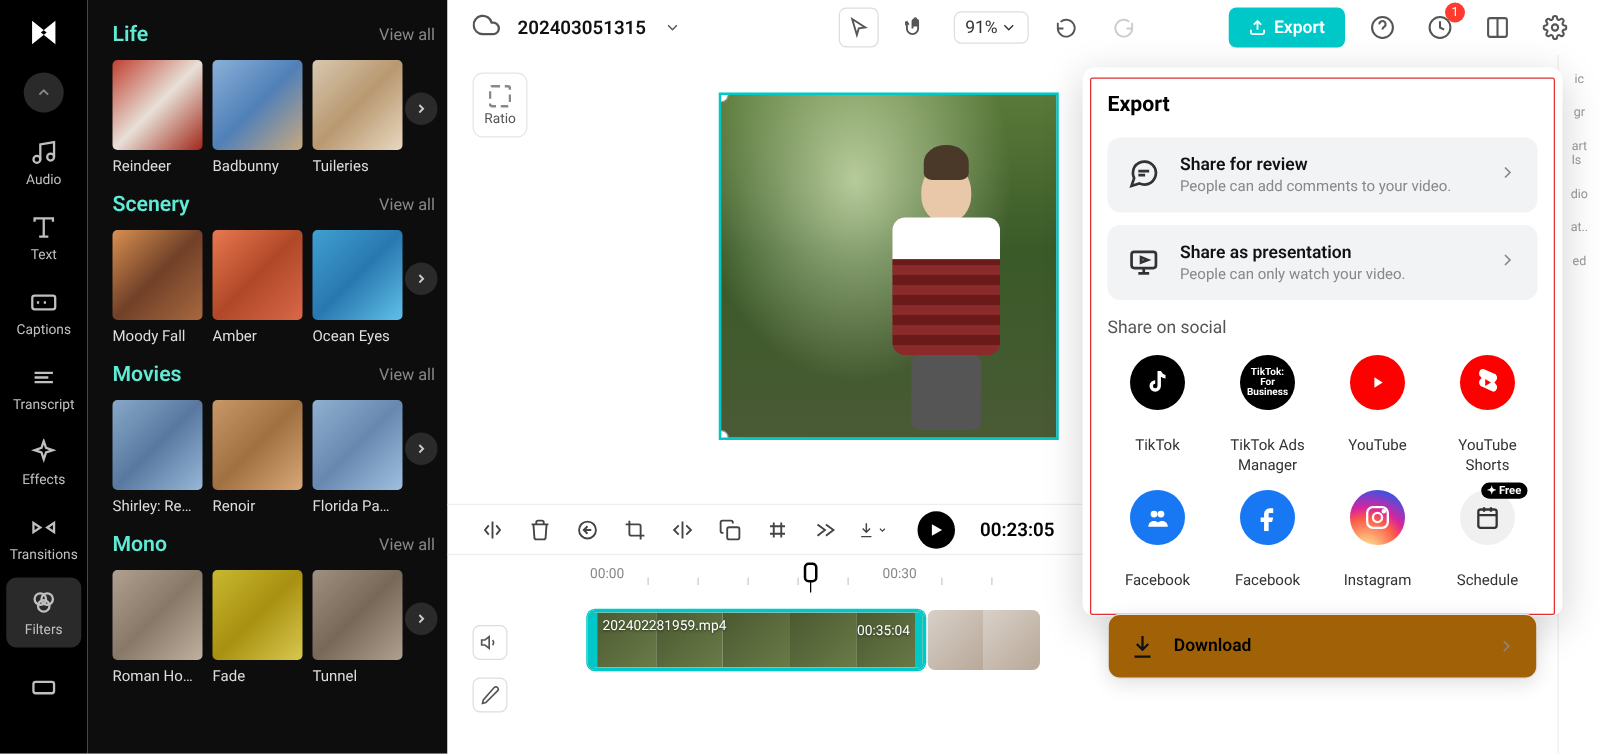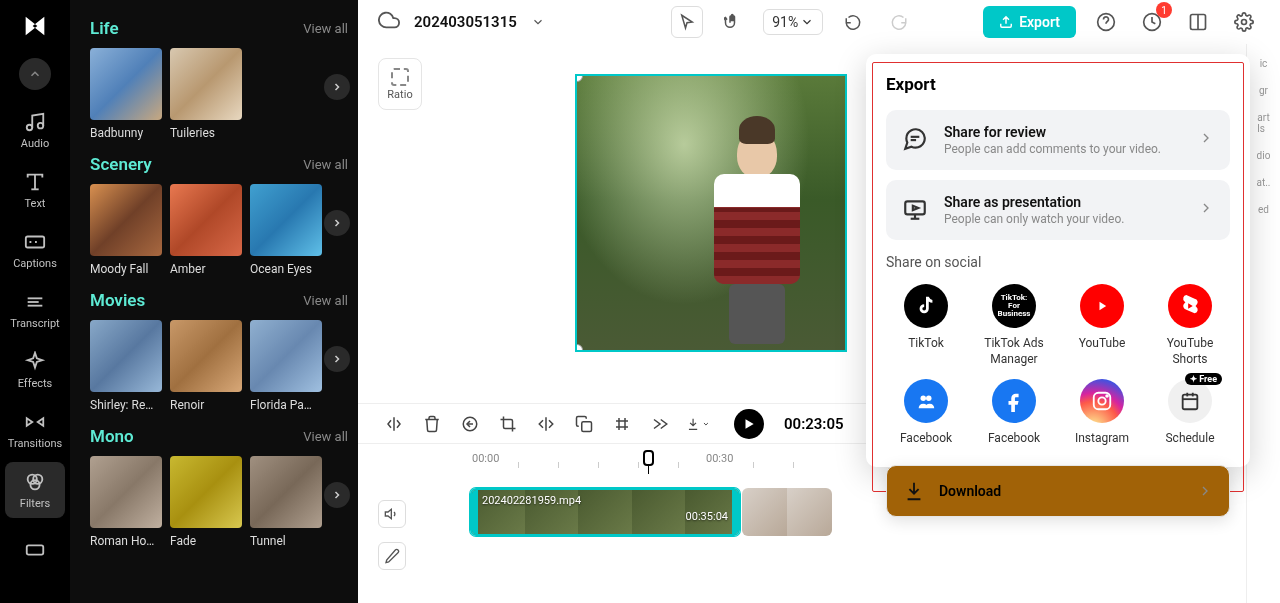--- a/index.html
+++ b/index.html
@@ -64,35 +64,35 @@
 .track-controls{position:absolute;left:20px;top:56px;display:flex;flex-direction:column;gap:14px}
 .tc-ico{width:28px;height:28px;display:flex;align-items:center;justify-content:center;color:#555;cursor:pointer;border:1px solid #ddd;border-radius:6px}
 .clip-row{position:absolute;left:100px;top:44px;right:20px;height:48px}
 .clip{position:absolute;top:0;height:48px;border-radius:6px;overflow:hidden}
 .clip.selected{border:2px solid #00c8c8;box-shadow:0 0 0 1px #00c8c8}
 .clip-bg{position:absolute;inset:0;display:flex}
 .clip-fr{flex:1;background:linear-gradient(135deg,#4a5a30,#6a7a48)}
 .clip-fr.dog{background:linear-gradient(135deg,#d8d0c8,#b8a898)}
 .clip-handle{position:absolute;top:0;bottom:0;width:6px;background:#00c8c8}
 .clip-label{position:absolute;top:4px;left:10px;font-size:11px;color:#fff;text-shadow:0 1px 2px rgba(0,0,0,0.6)}
-.clip-dur{position:absolute;top:20px;right:10px;font-size:11px;color:#fff;text-shadow:0 1px 2px rgba(0,0,0,0.6)}
+.clip-dur{position:absolute;top:8px;right:10px;font-size:11px;color:#fff;text-shadow:0 1px 2px rgba(0,0,0,0.6)}
 .stage-area{flex:1;position:relative}
 
 .export-panel{position:absolute;right:30px;top:54px;width:384px;background:#fff;border-radius:10px;box-shadow:0 8px 32px rgba(0,0,0,0.18);padding:20px;z-index:10}
 .ep-title{font-size:17px;font-weight:700;margin-bottom:16px}
 .ep-highlight{position:absolute;left:6px;top:8px;right:6px;height:430px;border:1px solid #e03030;border-radius:2px;pointer-events:none}
 .share-card{background:#f2f3f5;border-radius:10px;padding:14px 16px;display:flex;align-items:center;gap:14px;margin-bottom:10px;cursor:pointer}
 .sc-ico{width:28px;height:28px;color:#333}
 .sc-body{flex:1}
 .sc-title{font-size:14px;font-weight:600;color:#111}
 .sc-sub{font-size:12px;color:#888;margin-top:2px}
 .sc-chev{color:#888}
 .social-head{font-size:14px;color:#555;margin:14px 0 14px}
 .social-grid{display:grid;grid-template-columns:repeat(4,1fr);gap:12px 8px}
-.social-item{display:flex;flex-direction:column;align-items:center;gap:8px;cursor:pointer}
+.social-item{display:flex;flex-direction:column;align-items:center;gap:21px;cursor:pointer}
 .social-ico{width:44px;height:44px;border-radius:50%;display:flex;align-items:center;justify-content:center;color:#fff;font-weight:700;position:relative}
 .social-lbl{font-size:12px;color:#333;text-align:center;line-height:1.3}
 .free-badge{position:absolute;top:-6px;right:-10px;background:#000;color:#fff;font-size:9px;padding:1px 5px;border-radius:8px;display:flex;align-items:center;gap:2px}
 .dl-card{background:#a16207;border:1px solid #e5e5e5;border-radius:10px;padding:14px 16px;display:flex;align-items:center;gap:14px;cursor:pointer;box-shadow:0 4px 16px rgba(0,0,0,0.12);position:absolute;left:0;right:0;bottom:-50px;margin:0 20px}
 .dl-title{font-size:14px;font-weight:600;flex:1}
 
 .tiktok-bg{background:#000}
 .tiktok-biz-bg{background:#000;font-size:8px;line-height:1;text-align:center}
 .yt-bg{background:#ff0000}
 .yts-bg{background:#ff0000}
@@ -177,20 +177,24 @@
       </div>
 </div>
 
 <div class="panel">
   <div class="category">
     <div class="cat-header">
           <span class="cat-title">Life</span>
           <span class="view-all">View all</span>
         </div>
     <div class="thumbs">
+      <div class="thumb">
+            <div class="thumb-img" style="background:linear-gradient(135deg,#c04030,#e8e0d8,#a02818)"></div>
+            <div class="thumb-lbl">Reindeer</div>
+          </div>
       <div class="thumb">
             <div class="thumb-img" style="background:linear-gradient(135deg,#8ab0d8,#5080b8,#c8a880)"></div>
             <div class="thumb-lbl">Badbunny</div>
           </div>
       <div class="thumb">
             <div class="thumb-img" style="background:linear-gradient(135deg,#d8c8b0,#b89870,#e8d8c0)"></div>
             <div class="thumb-lbl">Tuileries</div>
           </div>
       <div class="row-next">
             <svg width="12" height="12" viewBox="0 0 24 24" fill="none" stroke="currentColor" stroke-width="3">

